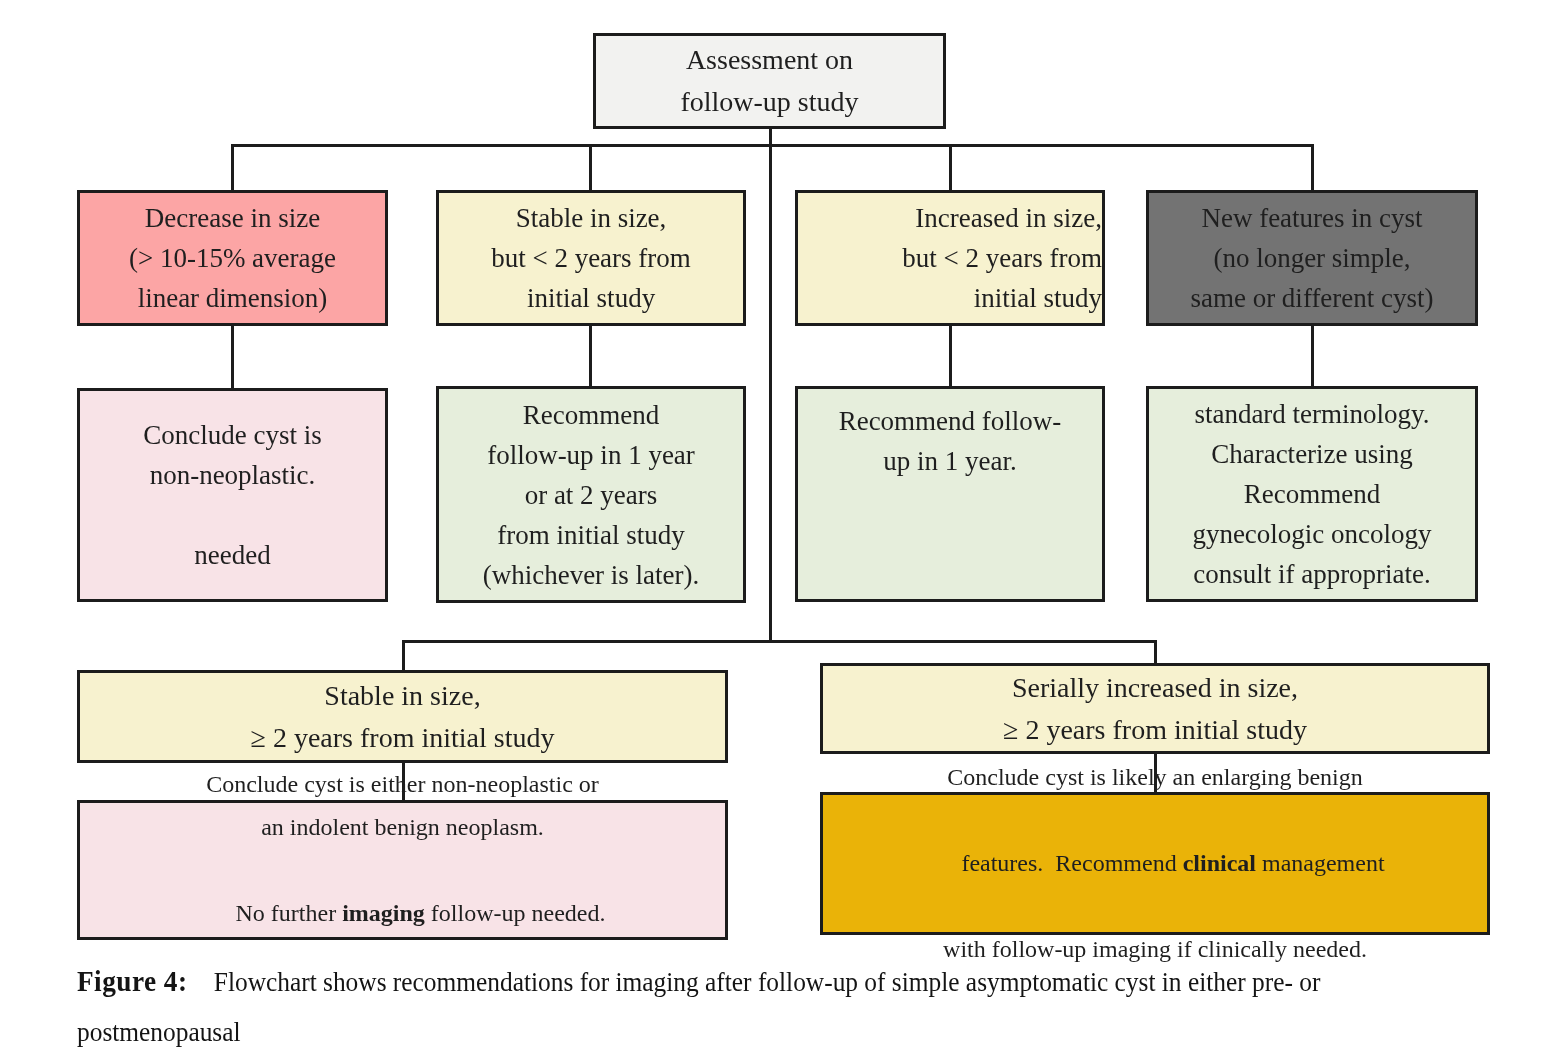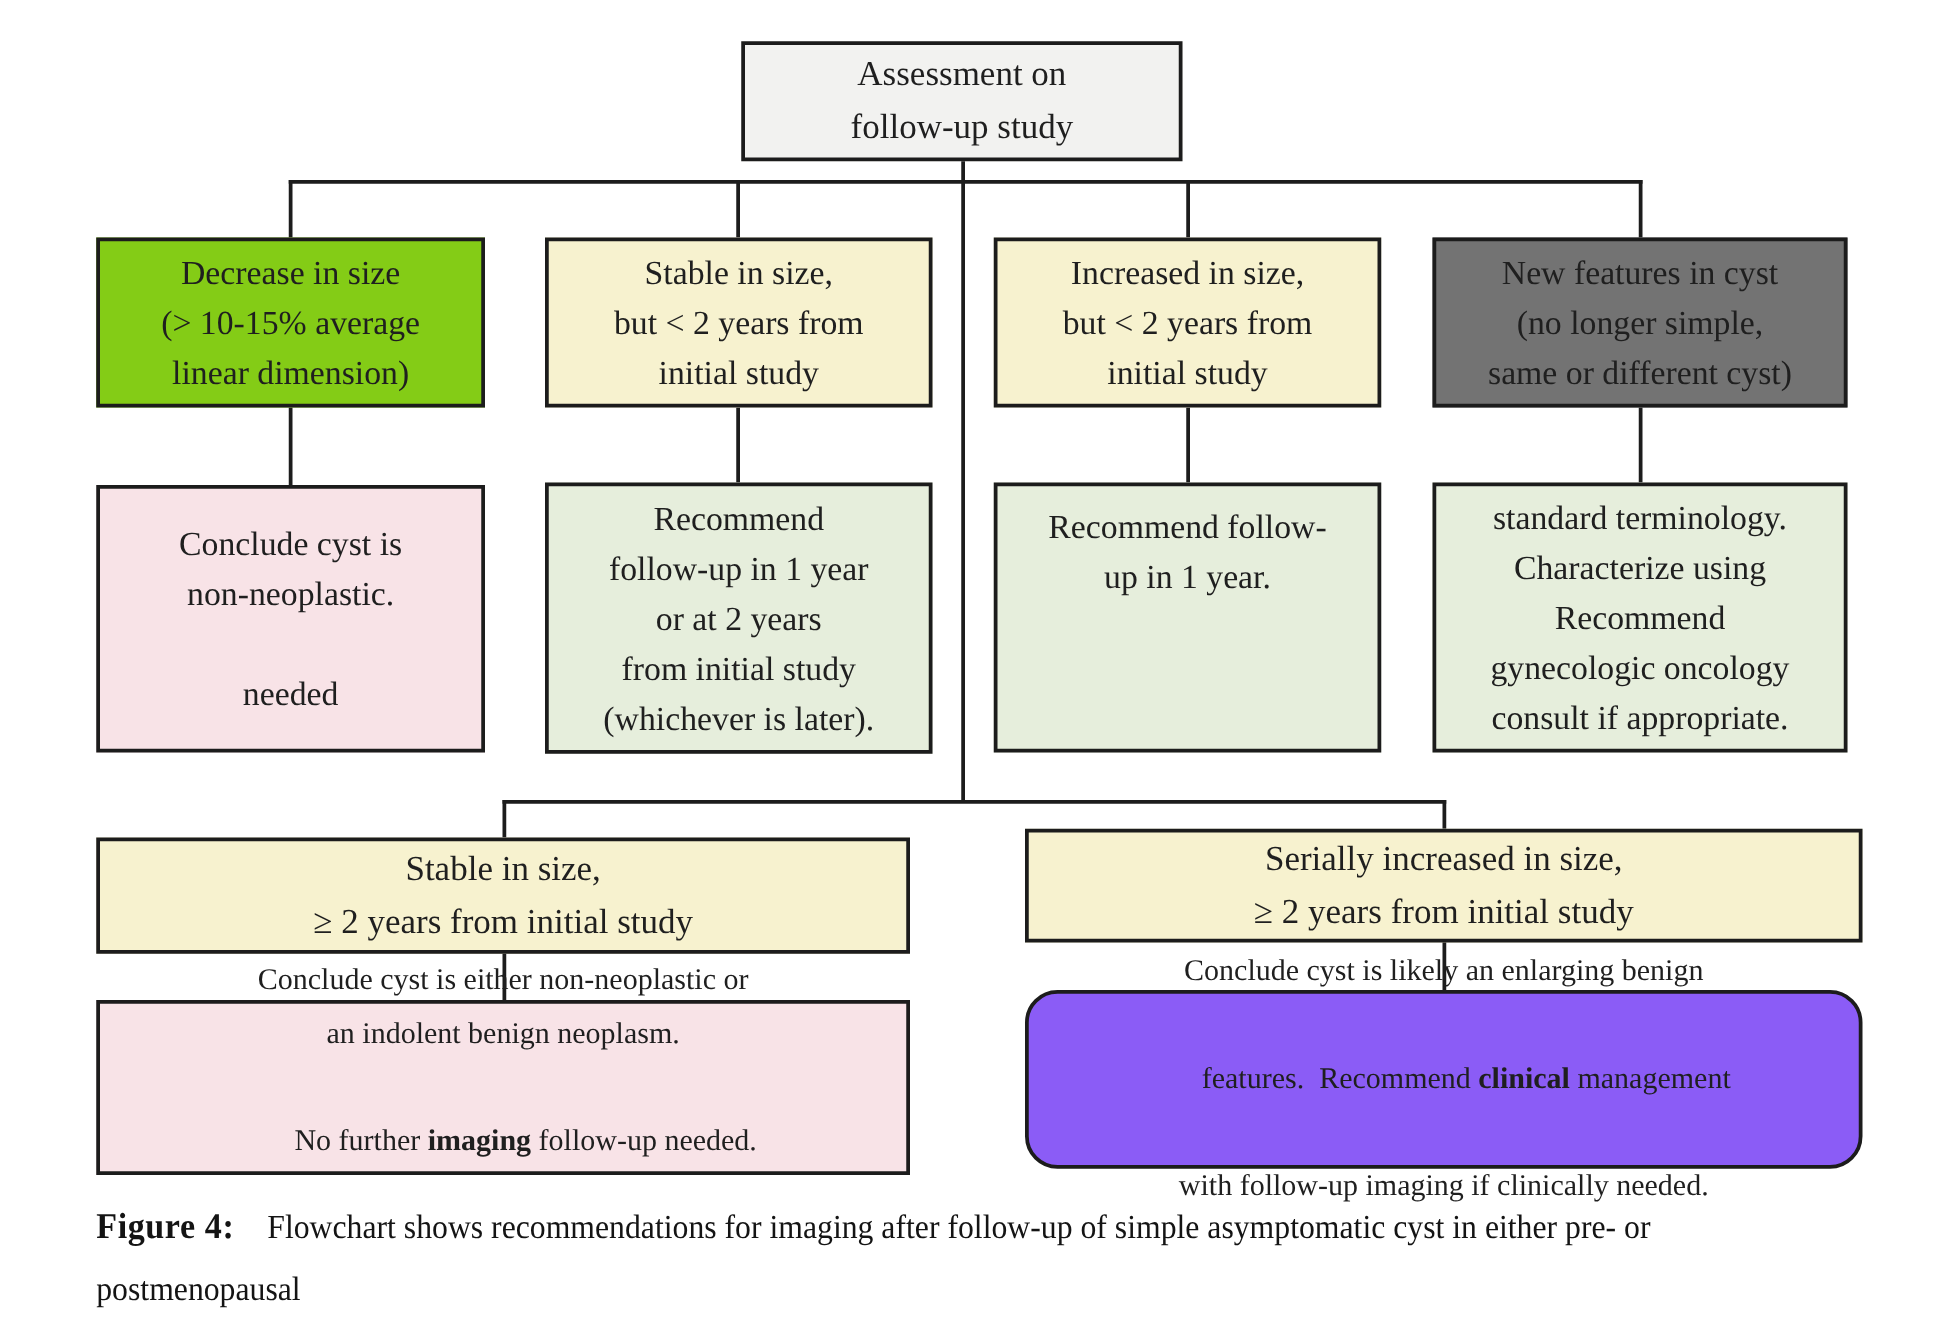--- a/index.html
+++ b/index.html
@@ -67,31 +67,31 @@
   <div class="cline" style="left:402px;top:640px;width:3px;height:30px;"></div>
   <div class="cline" style="left:1154px;top:640px;width:3px;height:23px;"></div>
   <div class="cline" style="left:402px;top:762px;width:3px;height:38px;"></div>
   <div class="cline" style="left:1154px;top:753px;width:3px;height:39px;"></div>
 
   <div class="node big" style="left: 593px; top: 33px; width: 353px; height: 96px; background: rgb(242, 242, 240);">
       <div class="line">Assessment on</div>
       <div class="line">follow-up study</div>
     </div>
 
-  <div class="node" style="left: 77px; top: 190px; width: 311px; height: 136px; background: #84cc16;">
+  <div class="node" style="left: 77px; top: 190px; width: 311px; height: 136px; background: #fca5a5;">
       <div class="line">Decrease in size</div>
       <div class="line">(&gt; 10-15% average</div>
       <div class="line">linear dimension)</div>
     </div>
   <div class="node" style="left: 436px; top: 190px; width: 310px; height: 136px; background: rgb(247, 242, 207);">
       <div class="line">Stable in size,</div>
       <div class="line">but &lt; 2 years from</div>
       <div class="line">initial study</div>
     </div>
-  <div class="node" style="left: 795px; top: 190px; width: 310px; height: 136px; background: rgb(247, 242, 207);">
+  <div class="node" style="left: 795px; top: 190px; width: 310px; height: 136px; background: rgb(247, 242, 207); align-items: flex-end;">
       <div class="line">Increased in size,</div>
       <div class="line">but &lt; 2 years from</div>
       <div class="line">initial study</div>
     </div>
   <div class="node" style="left: 1146px; top: 190px; width: 332px; height: 136px; background: #737373;">
       <div class="line">New features in cyst</div>
       <div class="line">(no longer simple,</div>
       <div class="line">same or different cyst)</div>
     </div>
 
@@ -129,21 +129,21 @@
       <div class="line">≥ 2 years from initial study</div>
     </div>
 
   <div class="node wide" style="left: 77px; top: 800px; width: 651px; height: 140px; background: rgb(248, 227, 231);">
     <div class="line">Conclude cyst is either non-neoplastic or</div>
     <div class="line">an indolent benign neoplasm.</div>
     <div class="line">
       <span class="seg">No further </span><span class="seg bold">imaging</span><span class="seg"> follow-up needed.</span>
     </div>
   </div>
-  <div class="node wide" style="left: 820px; top: 792px; width: 670px; height: 143px; background: #8b5cf6; border-radius: 26px;">
+  <div class="node wide" style="left: 820px; top: 792px; width: 670px; height: 143px; background: #eab308;">
     <div class="line">Conclude cyst is likely an enlarging benign</div>
     <div class="line">
       <span class="seg">features.  Recommend </span><span class="seg bold">clinical</span><span class="seg"> management</span>
     </div>
     <div class="line">with follow-up imaging if clinically needed.</div>
   </div>
 
   <div id="caption">
     <div><span class="fig-label">Figure 4:</span><span class="seg">Flowchart shows recommendations for imaging after follow-up of simple asymptomatic cyst in either pre- or postmenopausal</span></div>
 

